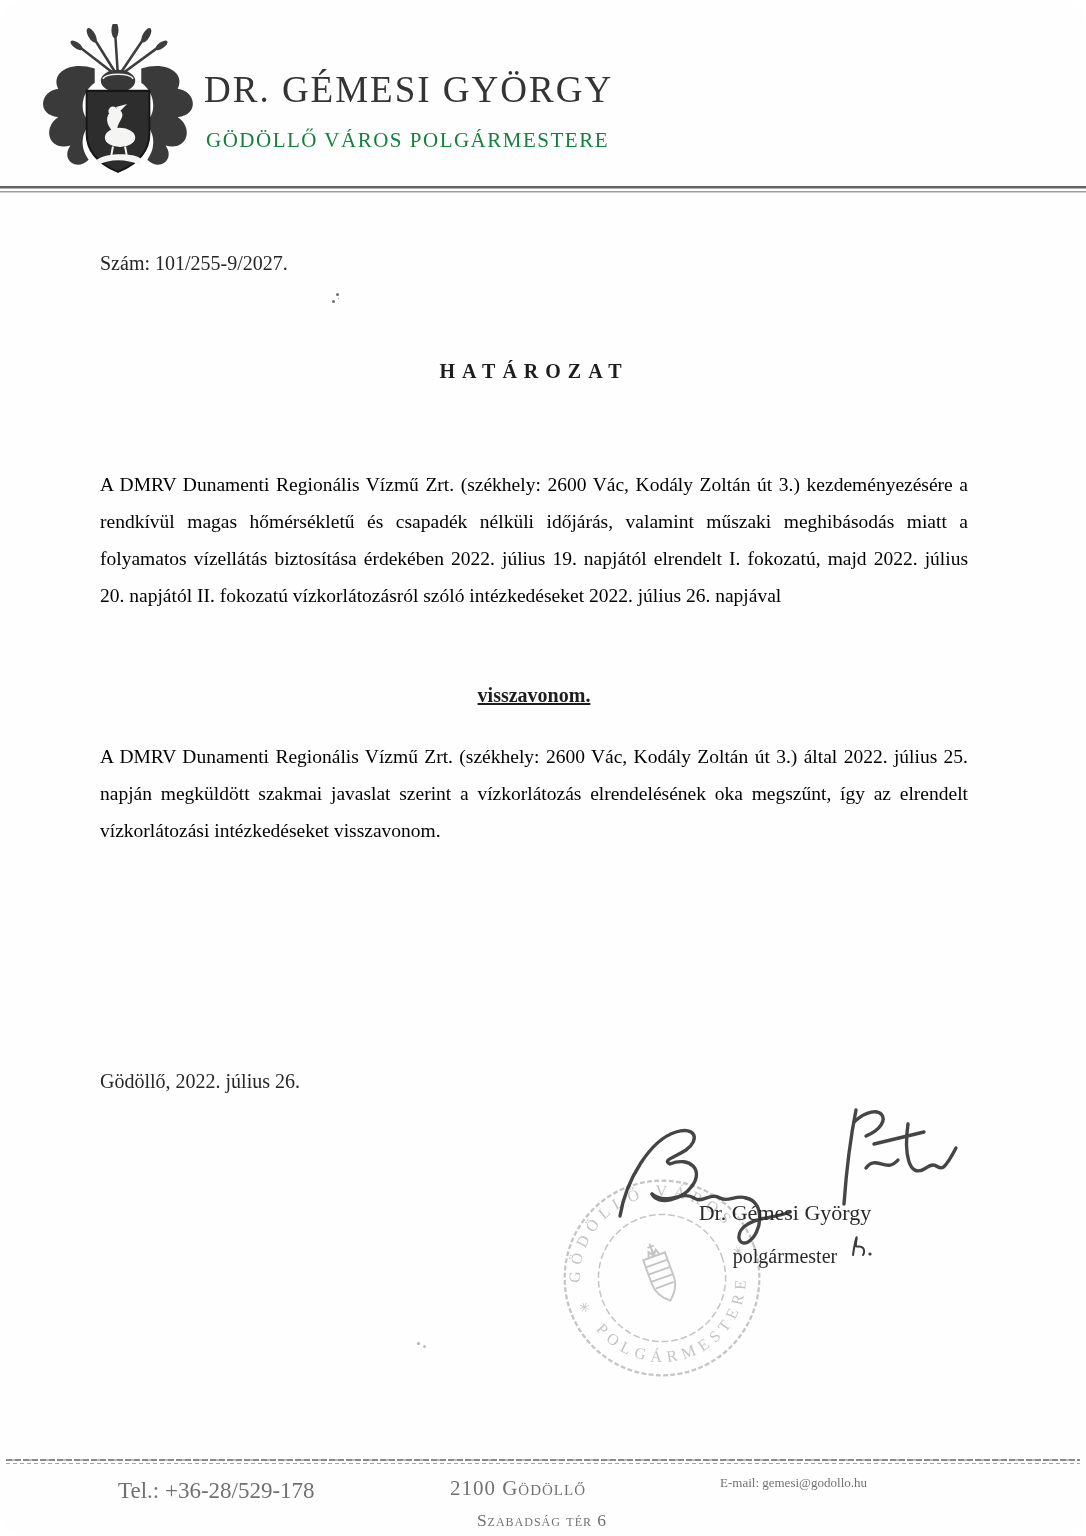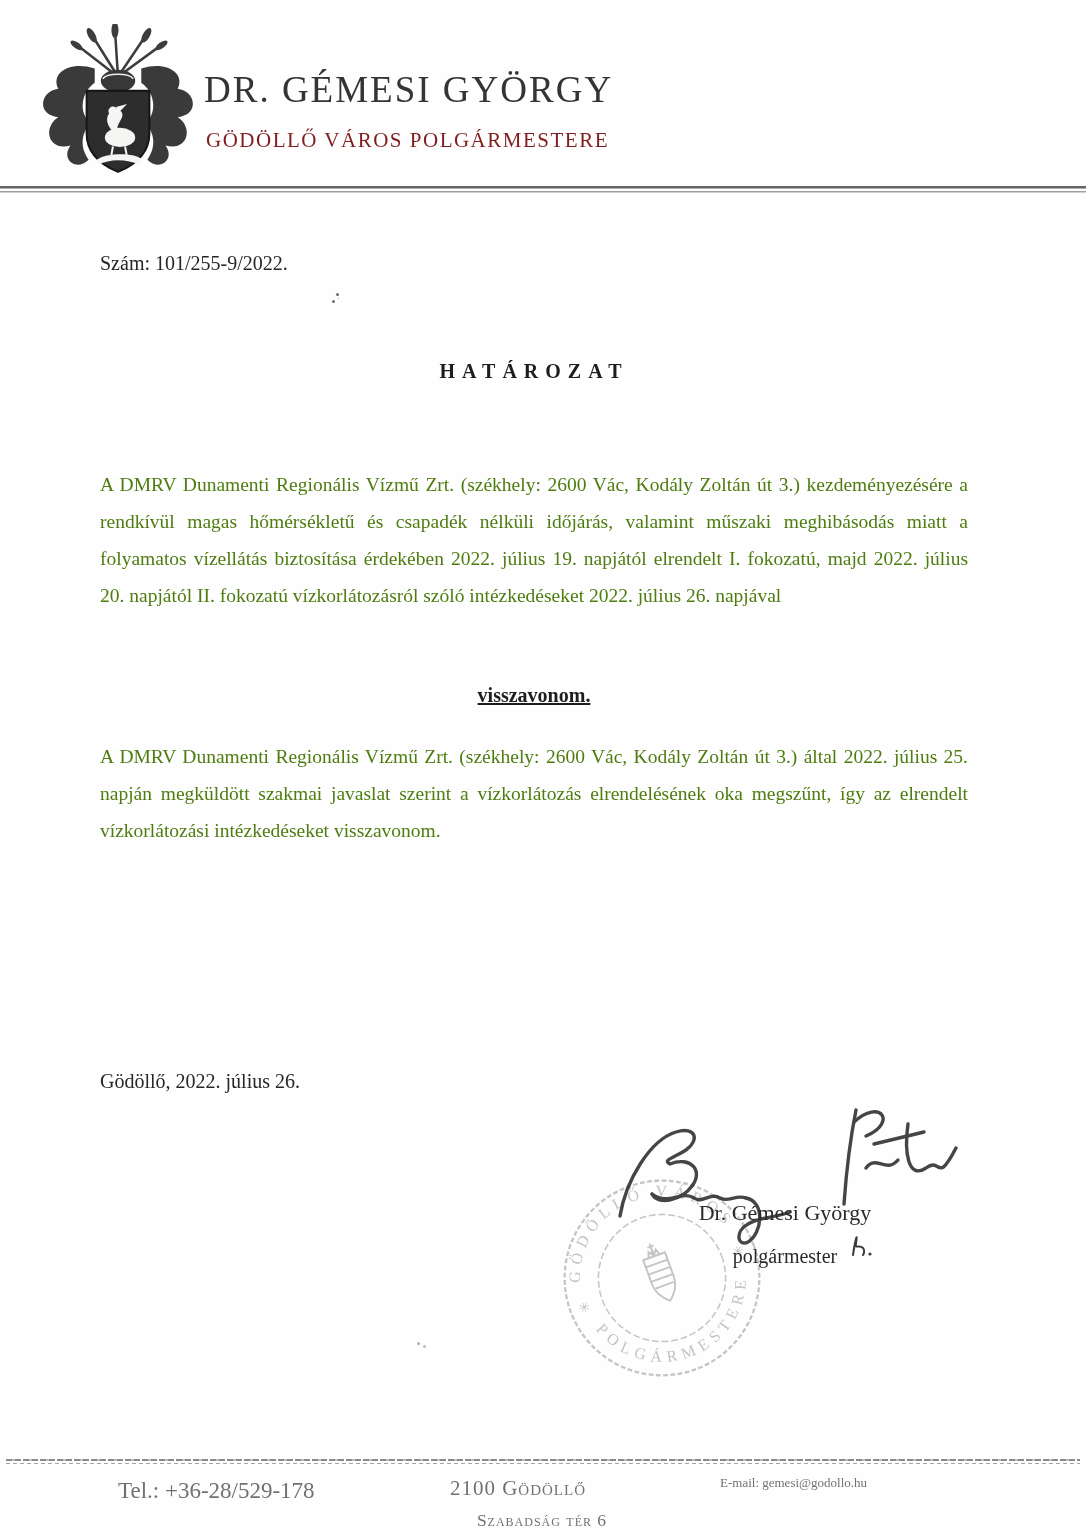--- a/index.html
+++ b/index.html
@@ -13,40 +13,40 @@
   .abs{position:absolute;}
 
   
   .crest{left:32px; top:24px; width:172px; height:154px;}
   .hdr-name{
     left:204px; top:68px; font-size:37px; letter-spacing:2px;
     color:#343434; white-space:nowrap;
   }
   .hdr-sub{
     left:206px; top:128px; font-size:21px; letter-spacing:1.5px;
-    color:#7f1d1d; white-space:nowrap;
+    color:#15803d; white-space:nowrap;
   }
   .hdr-rule{
     left:0; top:186px; width:1086px; height:7px;
     background-image:linear-gradient(#4a4a4a,#4a4a4a),linear-gradient(#8d8d8d,#8d8d8d);
     background-size:100% 2.5px,100% 1.5px;
     background-position:0 0,0 4.5px;
     background-repeat:no-repeat;
     opacity:.85;
   }
 
   
   .case-no{left:100px; top:252px; font-size:20px;}
   .doc-title{
     left:100px; top:360px; width:868px; text-align:center;
     font-size:20px; font-weight:bold; letter-spacing:7px; color:#1d1d1d;
   }
   .para{
     left:100px; width:868px; font-size:19.5px; line-height:37px;
-    text-align:justify; color:#4d7c0f;
+    text-align:justify; color:#000000;
   }
   .p1{top:466px;}
   .decision{
     left:100px; top:684px; width:868px; text-align:center;
     font-size:20px; font-weight:bold; color:#1e1e1e;text-decoration:underline;
   }
   .p2{top:738px;}
   .p3{top:876px;}
   .dateline{left:100px; top:1070px; font-size:20px;}
 
@@ -132,21 +132,21 @@
     <g stroke="#f5f5f3" stroke-width="2" fill="none">
       <path d="M80 121 L78 132"></path>
         <path d="M92 121 L94 132"></path>
     </g>
   </svg>
 
   <div class="abs hdr-name">DR. GÉMESI GYÖRGY</div>
   <div class="abs hdr-sub">GÖDÖLLŐ VÁROS POLGÁRMESTERE</div>
   <div class="abs hdr-rule"></div>
 
-  <div class="abs case-no">Szám: 101/255-9/2022.</div>
+  <div class="abs case-no">Szám: 101/255-9/2027.</div>
   <div class="abs artifact a1"></div>
   <div class="abs doc-title">HATÁROZAT</div>
   <div class="abs para p1">A DMRV Dunamenti Regionális Vízmű Zrt. (székhely: 2600 Vác, Kodály Zoltán út 3.) kezdeményezésére a rendkívül magas hőmérsékletű és csapadék nélküli időjárás, valamint műszaki meghibásodás miatt a folyamatos vízellátás biztosítása érdekében 2022. július 19. napjától elrendelt I. fokozatú, majd 2022. július 20. napjától II. fokozatú vízkorlátozásról szóló intézkedéseket 2022. július 26. napjával</div>
   <div class="abs decision">visszavonom.</div>
   <div class="abs para p2">A DMRV Dunamenti Regionális Vízmű Zrt. (székhely: 2600 Vác, Kodály Zoltán út 3.) által 2022. július 25. napján megküldött szakmai javaslat szerint a vízkorlátozás elrendelésének oka megszűnt, így az elrendelt vízkorlátozási intézkedéseket visszavonom.</div>
   <div class="abs dateline">Gödöllő, 2022. július 26.</div>
 
   <svg class="abs stamp" viewBox="0 0 220 220" aria-hidden="true">
     <defs>
       <path id="arcT" d="M 25 110 A 85 85 0 0 1 195 110"></path>

